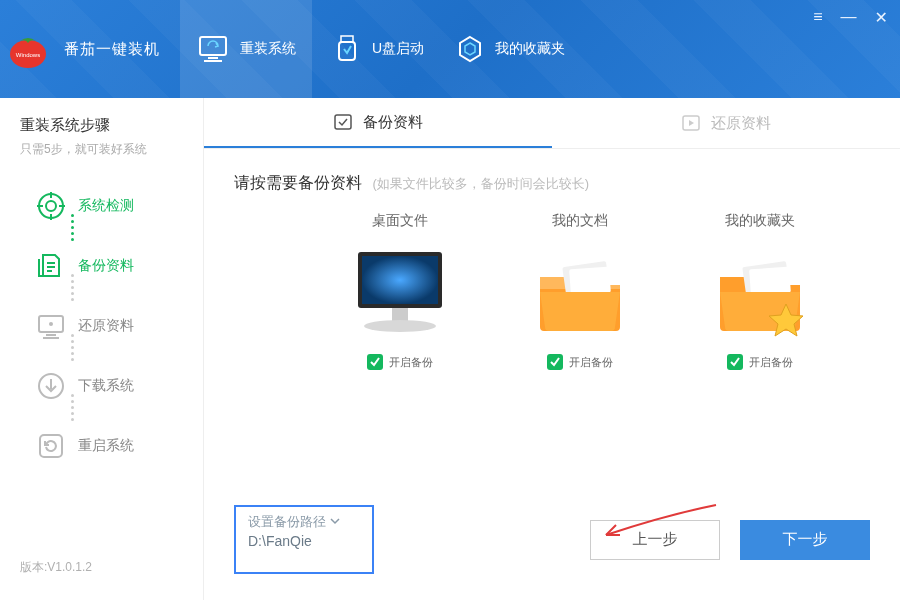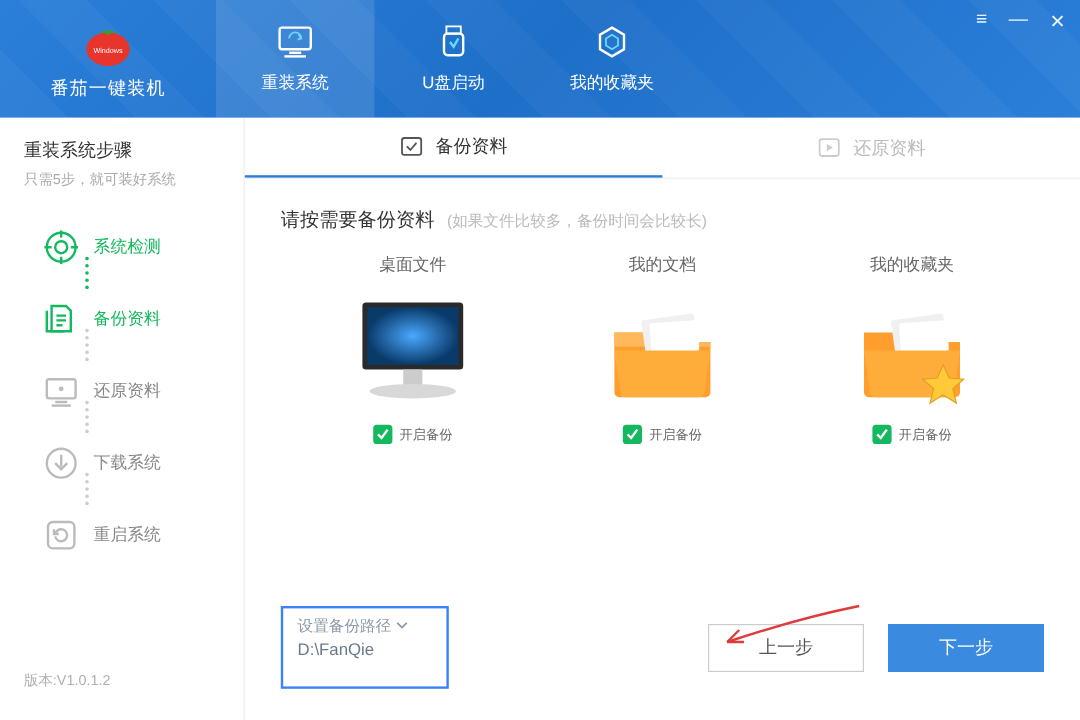--- a/index.html
+++ b/index.html
@@ -1,24 +1,24 @@
 <!DOCTYPE html>
 <html><head>
 <meta charset="utf-8">
 <style>
 * { margin: 0; padding: 0; box-sizing: border-box; font-family: "Microsoft YaHei", Arial, sans-serif; }
 body { background: #f0f0f0; }
 .window { width: 900px; height: 600px; background: #fff; display: flex; flex-direction: column; box-shadow: 0 2px 10px rgba(0,0,0,0.1); position: relative; }
 .header { height: 98px; background: linear-gradient(135deg, #2b7fd9 0%, #1e6fc8 50%, #2b7fd9 100%); display: flex; align-items: center; color: #fff; position: relative; }
 .header::before { content:''; position:absolute; inset:0; background-image: repeating-linear-gradient(45deg, rgba(255,255,255,0.03) 0 40px, rgba(255,255,255,0) 40px 80px); }
-.brand { width: 180px; display: flex; flex-direction: column; align-items: center; gap: 8px; z-index:1; }
+.brand { width: 180px; display: flex; align-items: center; gap: 8px; z-index:1; }
 .logo { width: 56px; height: 40px; }
 .brand-name { font-size: 15px; letter-spacing: 1px; }
 .navs { display: flex; gap: 0; z-index:1; }
-.navbtn { width: 132px; height: 98px; display: flex; flex-direction: column; align-items: center; justify-content: center; gap: 10px; color: #fff; cursor: pointer; font-size: 14px; }
+.navbtn { width: 132px; height: 98px; display: flex; flex-direction: row; align-items: center; justify-content: center; gap: 10px; color: #fff; cursor: pointer; font-size: 14px; }
 .navbtn.active { background: rgba(255,255,255,0.12); }
 .winctrl { position: absolute; top: 8px; right: 12px; display: flex; gap: 18px; z-index:2; }
 .winctrl span { cursor: pointer; font-size: 16px; color: #eaf3ff; }
 .body { flex: 1; display: flex; min-height: 0; }
 .sidebar { width: 204px; border-right: 1px solid #eee; padding: 18px 0 10px; display: flex; flex-direction: column; }
 .side-title { padding: 0 20px; font-size: 15px; color: #333; }
 .side-sub { padding: 6px 20px 12px; font-size: 12px; color: #aaa; }
 .steps { margin-top: 6px; padding-left: 36px; position: relative; flex:1; }
 .step { display: flex; align-items: center; gap: 12px; height: 60px; position: relative; }
 .step-icon { width: 30px; height: 30px; display:flex; align-items:center; justify-content:center; }
@@ -29,21 +29,21 @@
 .dots.green span{ background:#14b85e; }
 .version { padding: 0 20px 14px; font-size: 12px; color: #b0b0b0; }
 .main { flex: 1; display: flex; flex-direction: column; }
 .subtabs { display: flex; border-bottom: 1px solid #eee; }
 .subtab { flex: 1; height: 50px; display: flex; align-items: center; justify-content: center; gap: 10px; font-size: 15px; cursor:pointer; }
 .subtab.active { color: #333; border-bottom: 2px solid #2b7fd9; }
 .subtab.inactive { color: #bbb; align-items: center; }
 .content { flex: 1; padding: 24px 30px 0; position:relative; }
 .prompt { font-size: 16px; color: #333; display:inline; }
 .prompt-sub { font-size: 13px; color: #bbb; margin-left: 6px; }
-.cards { display: flex; justify-content: space-between; padding: 18px 20px 0; }
+.cards { display: flex; justify-content: flex-end; padding: 18px 20px 0; }
 .card { width: 180px; display: flex; flex-direction: column; align-items: center; gap: 12px; }
 .card-title { font-size: 14px; color: #666; }
 .card-img { width: 120px; height: 100px; display:flex; align-items:center; justify-content:center; }
 .toggle { display: flex; align-items: center; gap: 6px; font-size: 11px; color: #666; cursor:pointer; }
 .chk { width:16px; height:16px; background:#14b85e; border-radius:3px; display:flex; align-items:center; justify-content:center; }
 .footer { padding: 20px 30px 26px; display: flex; align-items: center; position:relative; }
 .path-box { border: 2px solid #3b82f6; padding: 6px 32px 23px 12px; }
 .path-label { font-size: 13px; color: #8a9aa8; display:flex; align-items:center; gap:4px; cursor:pointer; }
 .path-val { font-size: 14px; color: #6a7a88; margin-top:2px; }
 .actions { margin-left:auto; display:flex; gap:20px; }

